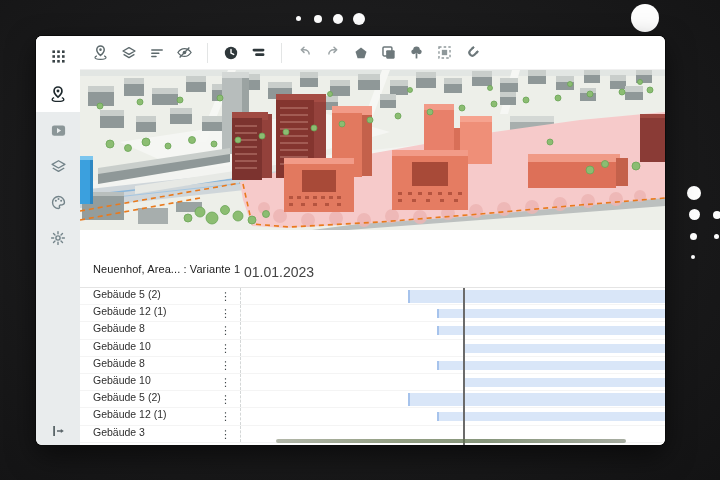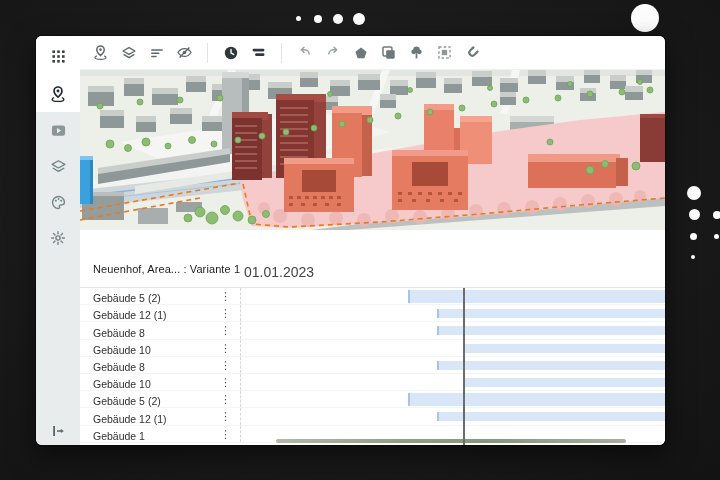--- a/index.html
+++ b/index.html
@@ -43,21 +43,21 @@
   #map-wrap svg{display:block}
 
   
   #panel-divider{position:absolute;left:44px;right:0;top:218px;height:1px;background:#ededed}
   #tl-header{position:absolute;left:44px;right:0;top:218px;height:34px;background:#fff;border-bottom:1px solid #e4e4e4;box-sizing:border-box}
   #tl-title{position:absolute;left:13px;top:9px;font-size:11px;font-weight:normal;color:#1c1c1c;letter-spacing:.1px}
   #tl-date{position:absolute;left:164px;top:10px;font-size:14px;color:#444}
 
   #rows{position:absolute;left:44px;right:0;top:252px;bottom:0;background:#fff}
   .trow{height:17.2px;display:flex;border-bottom:1px solid #f4f4f4;box-sizing:border-box}
-  .label-cell{width:160px;position:relative;display:flex;align-items:flex-end}
+  .label-cell{width:160px;position:relative;display:flex;align-items:flex-start}
   .row-label{padding-left:13px;font-size:10.5px;color:#2f2f2f;white-space:nowrap}
   .kebab{position:absolute;right:9px;top:2px;font-size:11px;color:#3f4649;line-height:13px;cursor:pointer}
   .gantt-cell{flex:1;position:relative;border-left:1px dashed #d4d7d7}
   .bar{position:absolute;right:0;background:#d9e6f8;border-left:2.5px solid #a6c3ec}
   #tl-marker{position:absolute;top:0;bottom:0;width:1.5px;background:#6b6b6b;z-index:4}
   #map-sliver{position:absolute;left:196px;bottom:2px;width:350px;height:4px;z-index:5;opacity:.75;border-radius:2px;
     background:linear-gradient(90deg,#9aa08e 0%,#6f7f5a 35%,#5f7350 60%,#8b9282 100%)}
 </style>
 </head>
 <body>
@@ -566,21 +566,21 @@
       <span class="row-label">Gebäude 12 (1)</span>
       <span class="kebab">⋮</span>
     </div>
     <div class="gantt-cell">
       <div class="bar" style="left: 196px; height: 9px; top: 4.1px;"></div>
     </div>
   </div>
 
   <div class="trow">
     <div class="label-cell">
-      <span class="row-label">Gebäude 1</span>
+      <span class="row-label">Gebäude 3</span>
       <span class="kebab">⋮</span>
     </div>
     <div class="gantt-cell">
       
     </div>
   </div>
 </div>
 
 </div>
 

